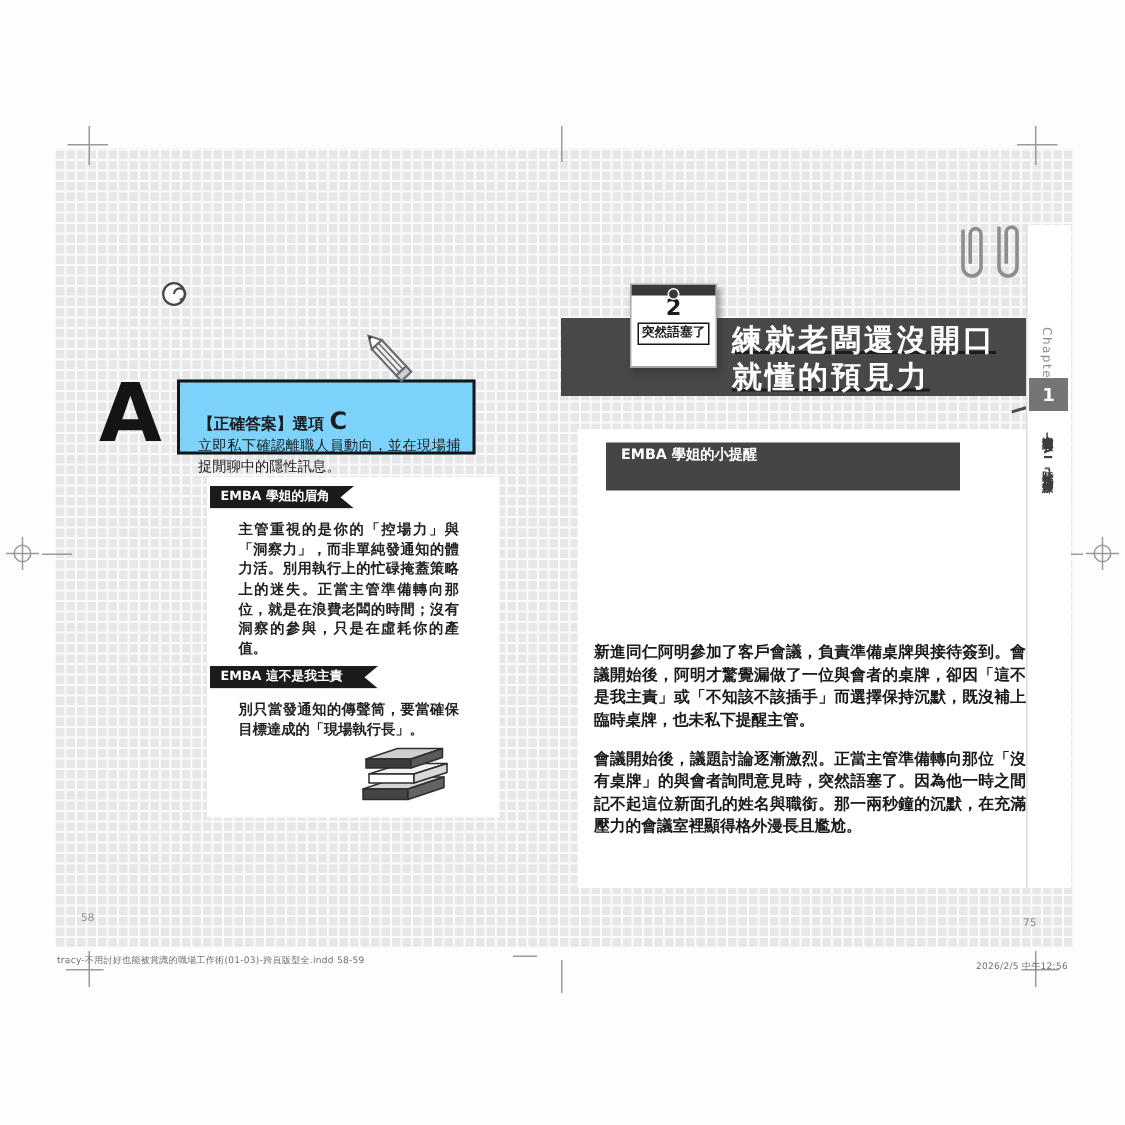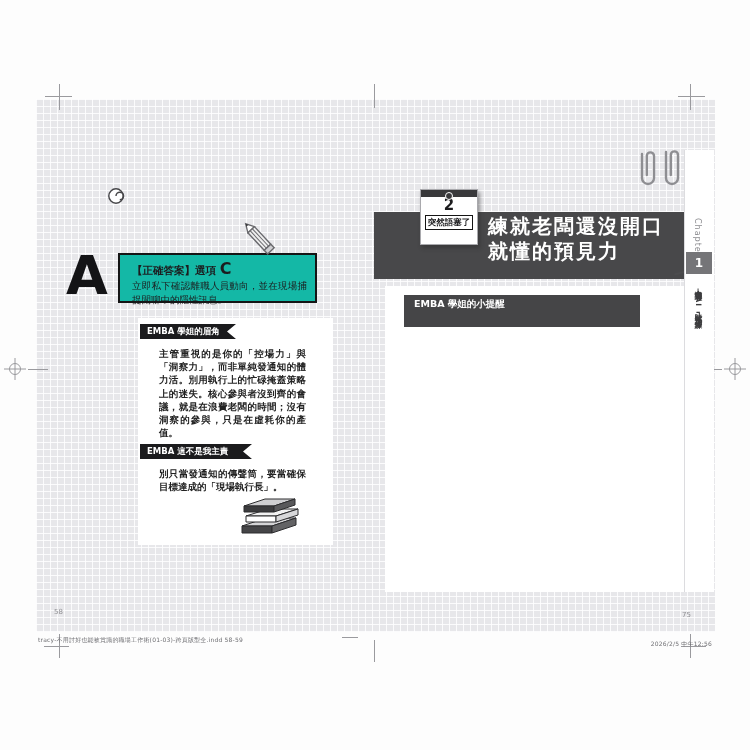--- a/index.html
+++ b/index.html
@@ -10,21 +10,21 @@
   .grid{background-color:#e7e7ea;
         background-image:linear-gradient(rgba(255,255,255,.85) 1px,transparent 1px),
                          linear-gradient(90deg,rgba(255,255,255,.85) 1px,transparent 1px);
         background-size:7px 7px;}
   .white{background:#ffffff;}
   
   .mark{background:#9a9a9e;}
   
   .big-a{font-size:54px;font-weight:900;line-height:.85;color:#141416;letter-spacing:-2px;}
   .dot{width:5px;height:5px;border-radius:50%;background:#141416;}
-  .answer-box{border:2px solid #151515;background:#14b8a6;padding:4px 8px 4px 12px;box-sizing:border-box;}
+  .answer-box{border:2px solid #151515;background:#7dd3fc;padding:16px 8px 4px 12px;box-sizing:border-box;}
   .answer-head{font-size:10.5px;font-weight:800;}
   .answer-head .opt{font-size:16px;font-weight:800;}
   .answer-body{font-size:9.5px;font-weight:400;line-height:13.5px;margin-top:1px;text-align:justify;}
   .ribbon{background:#1b1b1d;color:#fff;font-size:8.5px;font-weight:800;height:15px;line-height:15px;
           padding-left:7px;box-sizing:border-box;
           clip-path:polygon(0 0,100% 0,calc(100% - 9px) 50%,100% 100%,0 100%);}
   .tipbody{font-size:9.5px;font-weight:700;line-height:13.2px;text-align:justify;color:#222;}
   .pgnum{font-size:7px;color:#8f8f93;margin-top:20px;}
   
   .title-bar{background:#48484a;}
@@ -107,21 +107,21 @@
       <polygon points="4.5,21 2,22.5 4.5,24" fill="#3c3c3e"></polygon>
       <rect x="34" y="18" width="5" height="9" fill="#cfcfd2" stroke="#6a6a6e" stroke-width="1.4"></rect>
     </g>
   </svg>
 
   <div class="abs white" style="left:138px;top:318px;width:195px;height:227px;"></div>
 
   <div class="abs ribbon" style="left:140px;top:324px;width:96px;">
     <span>EMBA 學姐的眉角</span>
   </div>
-  <div class="abs tipbody" style="left:159px;top:347px;width:147px;">主管重視的是你的「控場力」與「洞察力」，而非單純發通知的體力活。別用執行上的忙碌掩蓋策略上的迷失。核心參與者沒到齊的會議，就是在浪費老闆的時間；沒有洞察的參與，只是在虛耗你的產值。</div>
+  <div class="abs tipbody" style="left:159px;top:347px;width:147px;">主管重視的是你的「控場力」與「洞察力」，而非單純發通知的體力活。別用執行上的忙碌掩蓋策略上的迷失。正當主管準備轉向那位，就是在浪費老闆的時間；沒有洞察的參與，只是在虛耗你的產值。</div>
 
   <div class="abs ribbon" style="left:140px;top:444px;width:112px;">
     <span>EMBA 這不是我主責</span>
   </div>
   <div class="abs tipbody" style="left:159px;top:467px;width:147px;">別只當發通知的傳聲筒，要當確保目標達成的「現場執行長」。</div>
 
   <svg class="abs" style="left:238px;top:494px;" width="64" height="46" viewBox="0 0 64 46">
     <g stroke="#2d2d2f" stroke-width="1" stroke-linejoin="round">
       <polygon points="4,32 34,32 58,24 28,24" fill="#d4d4d6"></polygon>
       <rect x="4" y="32" width="30" height="7" fill="#454547"></rect>
@@ -135,21 +135,21 @@
     </g>
   </svg>
 
   <div class="abs pgnum" style="left:54px;top:588px;">58</div>
 
   <svg class="abs" style="left:632px;top:146px;" width="58" height="48" viewBox="0 0 58 48">
     <path d="M10 8 v24 a6 6 0 0 0 12 0 V10 a3.6 3.6 0 0 0 -7.2 0 v19" fill="none" stroke="#8e8e92" stroke-width="2.4" stroke-linecap="round"></path>
     <path d="M34 6 v26 a6 6 0 0 0 12 0 V9 a3.6 3.6 0 0 0 -7.2 0 v20" fill="none" stroke="#8e8e92" stroke-width="2.4" stroke-linecap="round"></path>
   </svg>
 
-  <div class="abs title-bar" style="left:374px;top:212px;width:310px;height:67px;">
+  <div class="abs title-bar" style="left:374px;top:212px;width:310px;height:52px;text-decoration:underline;">
     <div class="title-text" style="padding:2px 0 0 114px;">
       <div>練就老闆還沒開口</div>
       <div>就懂的預見力</div>
     </div>
   </div>
 
   <div class="abs badge" style="left:420px;top:189px;width:58px;height:56px;">
     <div class="badge-band"></div>
     <div class="badge-pin"></div>
     <div class="badge-num">2</div>
@@ -158,20 +158,24 @@
 
   <div class="abs swoosh" style="left:674px;top:270px;width:26px;"></div>
 
   <div class="abs white" style="left:385px;top:286px;width:299px;height:306px;"></div>
   <div class="abs white" style="left:684px;top:150px;width:30px;height:442px;box-shadow:inset 1px 0 0 #dcdcdf;"></div>
 
   <div class="abs rem-head" style="left:404px;top:295px;width:236px;height:32px;">
     <span>EMBA 學姐的小提醒</span>
   </div>
 
+  <div class="abs" style="left:396px;top:428px;width:288px;">
+    <p class="para">新進同仁阿明參加了客戶會議，負責準備桌牌與接待簽到。會議開始後，阿明才驚覺漏做了一位與會者的桌牌，卻因「這不是我主責」或「不知該不該插手」而選擇保持沉默，既沒補上臨時桌牌，也未私下提醒主管。</p>
+    <p class="para">會議開始後，議題討論逐漸激烈。正當主管準備轉向那位「沒有桌牌」的與會者詢問意見時，突然語塞了。因為他一時之間記不起這位新面孔的姓名與職銜。那一兩秒鐘的沉默，在充滿壓力的會議室裡顯得格外漫長且尷尬。</p>
+  </div>
 
   <div class="abs vert chapter-word" style="left:693px;top:218px;height:36px;">Chapter</div>
   <div class="abs chapter-box" style="left:686px;top:252px;width:26px;height:22px;">1</div>
   <div class="abs vert chapter-title" style="left:693px;top:284px;height:150px;">會議管理—AI時代『基本功』修練</div>
 
   <div class="abs pgnum" style="left:682px;top:591px;">75</div>
 
   <div class="abs footer-text" style="left:38px;top:636px;">tracy-不用討好也能被賞識的職場工作術(01-03)-跨頁版型全.indd   58-59</div>
   <div class="abs footer-text" style="left:618px;top:640px;width:94px;text-align:right;">2026/2/5   中午12:56</div>
 

